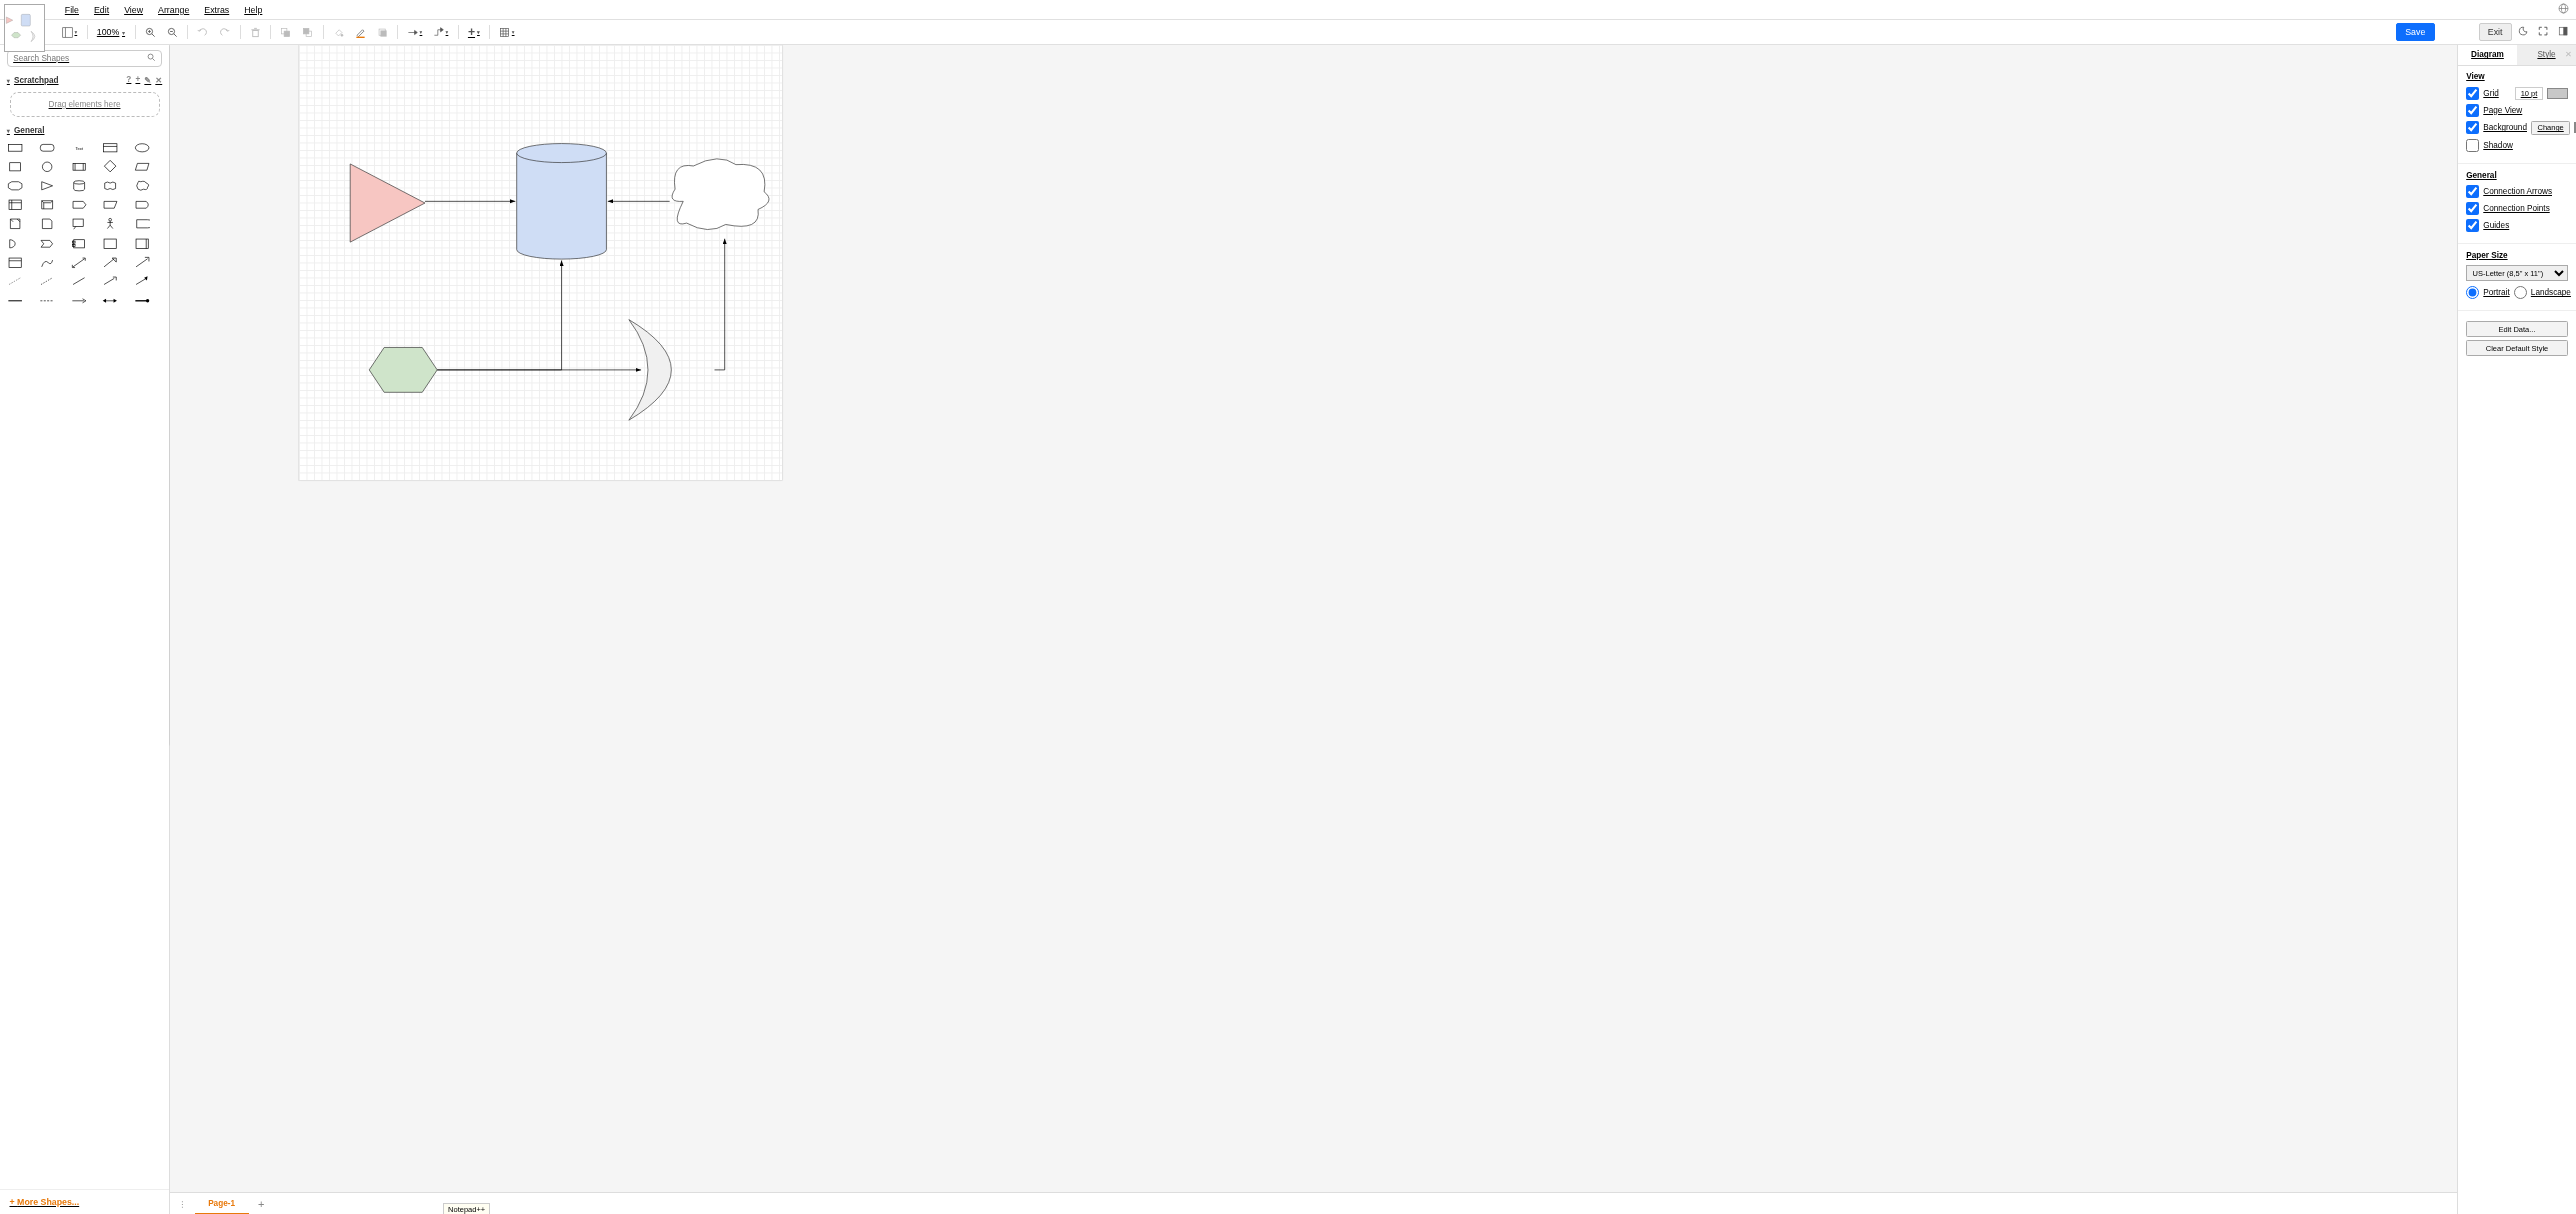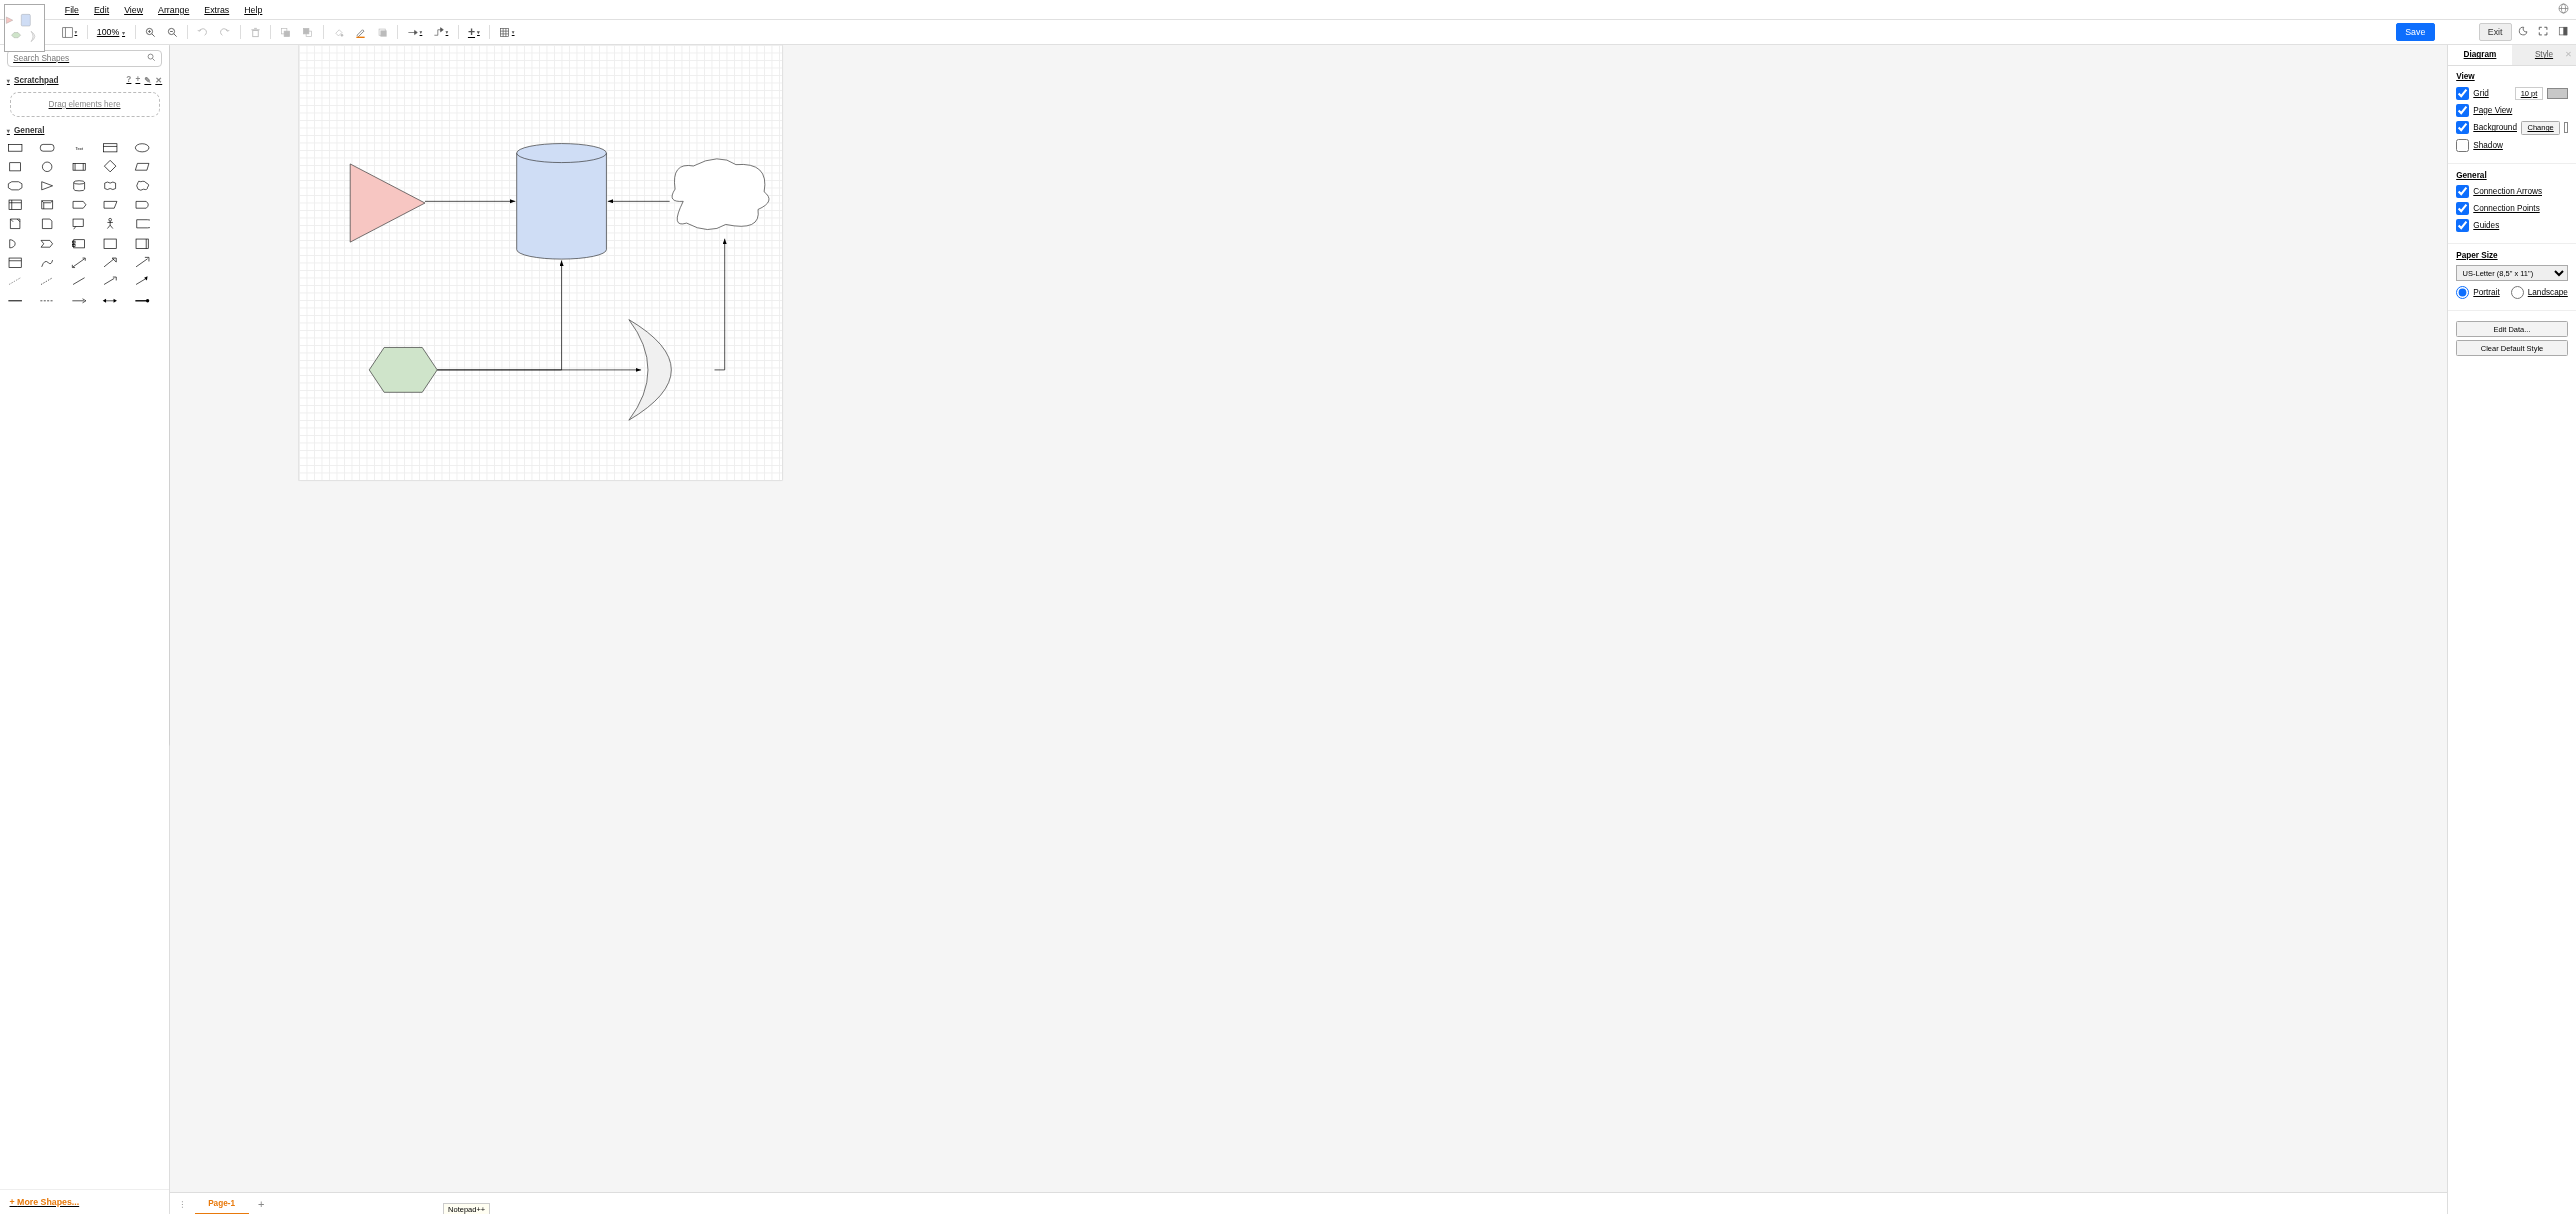--- a/index.html
+++ b/index.html
@@ -63,21 +63,21 @@
 .hscroll { position: absolute; bottom: 2.7px; left: 231px; width: 347px; height: 6.8px; background: #ddd; border-radius: 3.4px; }
 
 
 .page-tabs { height: 22px; border-top: 0.7px solid #ddd; display: flex; align-items: center; font-size: 8.2px; background: #fff; }
 .page-tabs .dots { padding: 0 8.2px; color: #888; cursor: default; }
 .page-tabs .tab { padding: 5.4px 13.6px; color: #e8790b; font-weight: bold; border-bottom: 1.4px solid #e8790b; }
 .page-tabs .add { padding: 0 9.5px; color: #888; font-size: 11px; }
 .tooltip-notepad { position: absolute; bottom: -1.4px; left: 273px; background: #fffef2; border: 0.7px solid #ccc; padding: 0.7px 4.1px; font-size: 7.5px; z-index:10; }
 
 
-.sidebar-right { width: 129px; border-left: 0.7px solid #ddd; background: #fff; font-size: 8.2px; display:flex; flex-direction:column; }
+.sidebar-right { width: 119px; border-left: 0.7px solid #ddd; background: #fff; font-size: 8.2px; display:flex; flex-direction:column; }
 .rtabs { display: flex; border-bottom: 0.7px solid #ddd; position: relative; }
 .rtab { flex: 1; text-align: center; padding: 5.4px 0; font-size: 8.2px; color: #555; background:#eee; }
 .rtab.active { background: #fff; font-weight: bold; color:#000; }
 .rtab-close { position:absolute; right:4.1px; top:4.1px; color:#bbb; font-size:8.2px; }
 .rsection { padding: 6.8px 8.2px; border-bottom: 0.7px solid #eee; }
 .rsection h4 { font-size: 8.2px; font-weight: bold; margin-bottom: 5.4px; }
 .rrow { display: flex; align-items: center; margin-bottom: 4.1px; gap: 4.1px; }
 .rrow label { flex: 1; }
 .rrow input[type=checkbox], .rrow input[type=radio] { accent-color: #0d6efd; }
 .grid-size { width: 28.6px; font-size: 7.5px; text-align:center; border:0.7px solid #ccc; padding:0.7px; }

